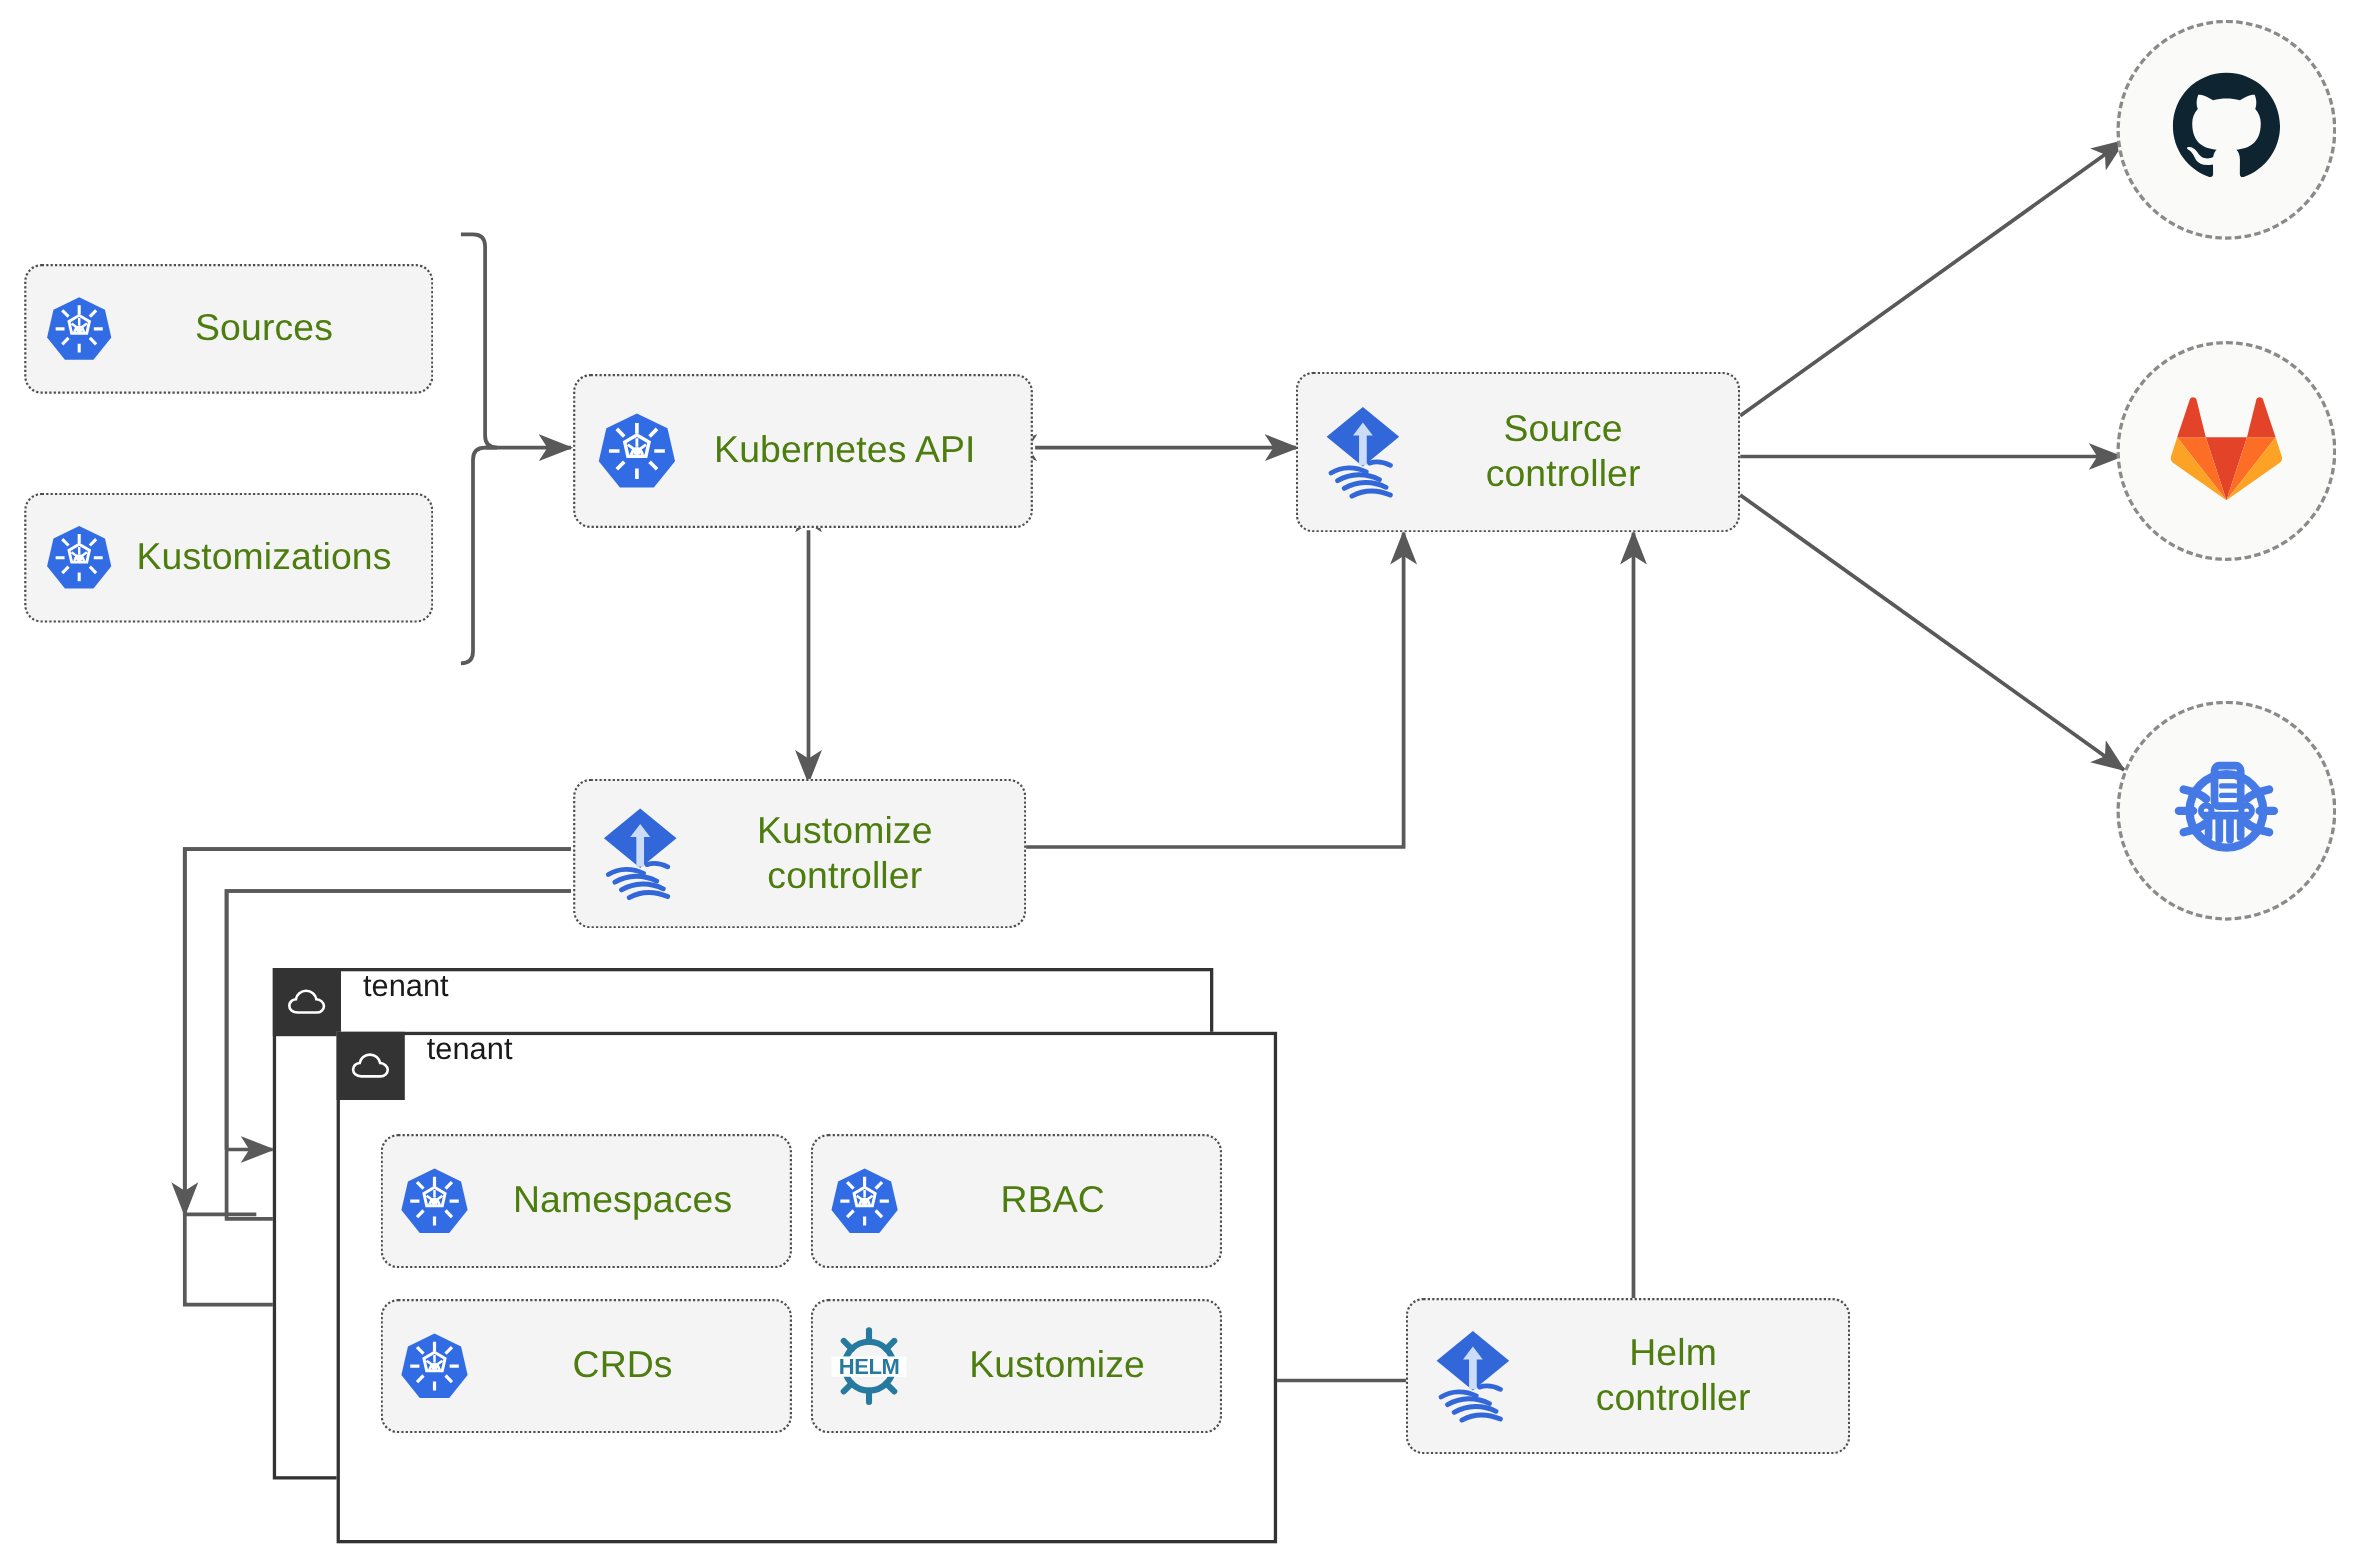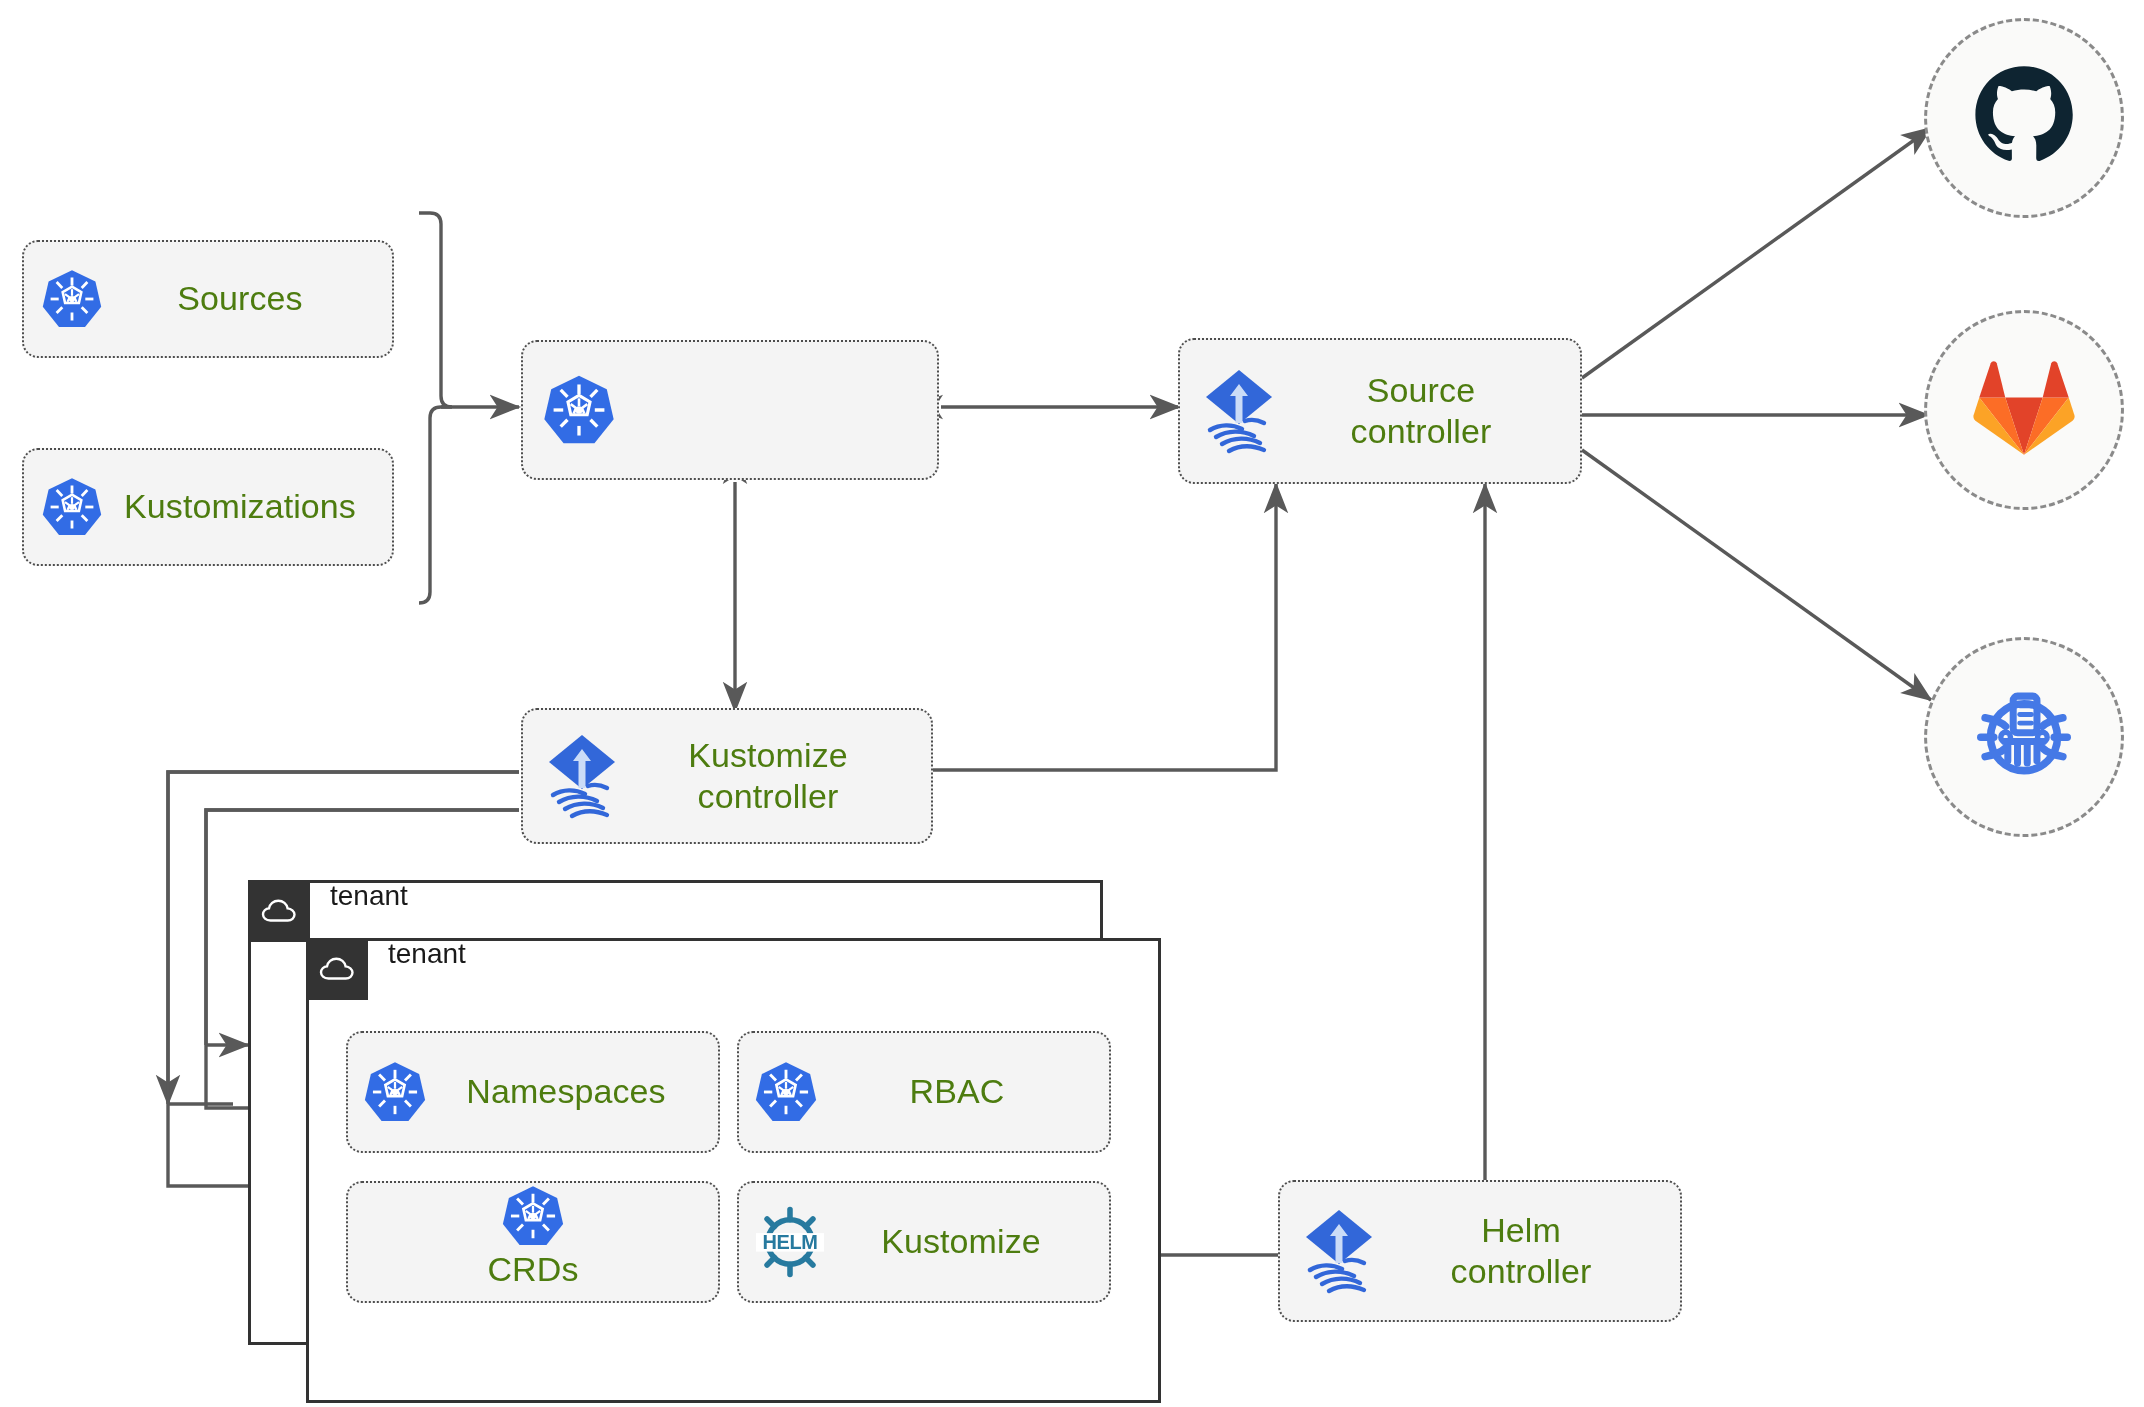--- a/index.html
+++ b/index.html
@@ -214,20 +214,21 @@
           <path d="M21.3 39.2l2 2-5.7 5.8-2-2z"></path>
           <path d="M32 19.7 L41.3 25.2 L38.9 36 L25.1 36 L22.7 25.2 Z" fill="none" stroke="#ffffff" stroke-width="2.6"></path>
           <path d="M32 22.2v6.6" stroke="#ffffff" stroke-width="2.2"></path>
           <path d="M39 27.1l-5.3 3.8" stroke="#ffffff" stroke-width="2.2"></path>
           <path d="M25 27.1l5.3 3.8" stroke="#ffffff" stroke-width="2.2"></path>
           <path d="M27.5 34.9l2.1-4.6" stroke="#ffffff" stroke-width="2.2"></path>
           <path d="M36.5 34.9l-2.1-4.6" stroke="#ffffff" stroke-width="2.2"></path>
         </g>
       </svg>
     </span>
+    <span class="label">Kubernetes API</span>
   </div>
 
   <div class="node" style="left:1178px; top:338px; width:404px; height:146px; padding:0 18px;">
     <span class="ico">
       <svg width="82" height="90" viewBox="0 0 82 90">
         <path d="M41 4 L74 31 L41 58 L8 31 Z" fill="#3267D9"></path>
         <path d="M41 18 L50 30 L44.5 30 L44.5 57 L37.5 57 L37.5 30 L32 30 Z" fill="#CBDCF7"></path>
         <g stroke="#3267D9" stroke-width="4.4" fill="none" stroke-linecap="round">
           <path d="M12 64 C22 58, 34 58, 44 63"></path>
           <path d="M18 71 C30 64, 44 64, 56 70"></path>
@@ -408,21 +409,21 @@
             <path d="M39 27.1l-5.3 3.8" stroke="#ffffff" stroke-width="2.2"></path>
             <path d="M25 27.1l5.3 3.8" stroke="#ffffff" stroke-width="2.2"></path>
             <path d="M27.5 34.9l2.1-4.6" stroke="#ffffff" stroke-width="2.2"></path>
             <path d="M36.5 34.9l-2.1-4.6" stroke="#ffffff" stroke-width="2.2"></path>
           </g>
         </svg>
       </span>
       <span class="label">Namespaces</span>
     </div>
 
-    <div class="node" style="left:37px; top:240px; width:374px; height:122px; padding:0 14px;flex-direction:column;">
+    <div class="node" style="left:37px; top:240px; width:374px; height:122px; padding:0 14px;">
       <span class="ico">
         <svg width="66" height="66" viewBox="0 0 64 64">
           <path d="M32 3.2 L55.4 14.6 L61.2 39.8 L45 60 L19 60 L2.8 39.8 L8.6 14.6 Z" fill="#326CE5"></path>
           <g fill="#ffffff">
             <circle cx="32" cy="32" r="3.1"></circle>
             <path d="M30.6 10.5h2.8v8.1h-2.8z"></path>
             <path d="M30.6 45.4h2.8v8.1h-2.8z"></path>
             <path d="M10.6 30.6h8.1v2.8h-8.1z"></path>
             <path d="M45.3 30.6h8.1v2.8h-8.1z"></path>
             <path d="M15.6 16.1l2-2 5.7 5.8-2 2z"></path>

